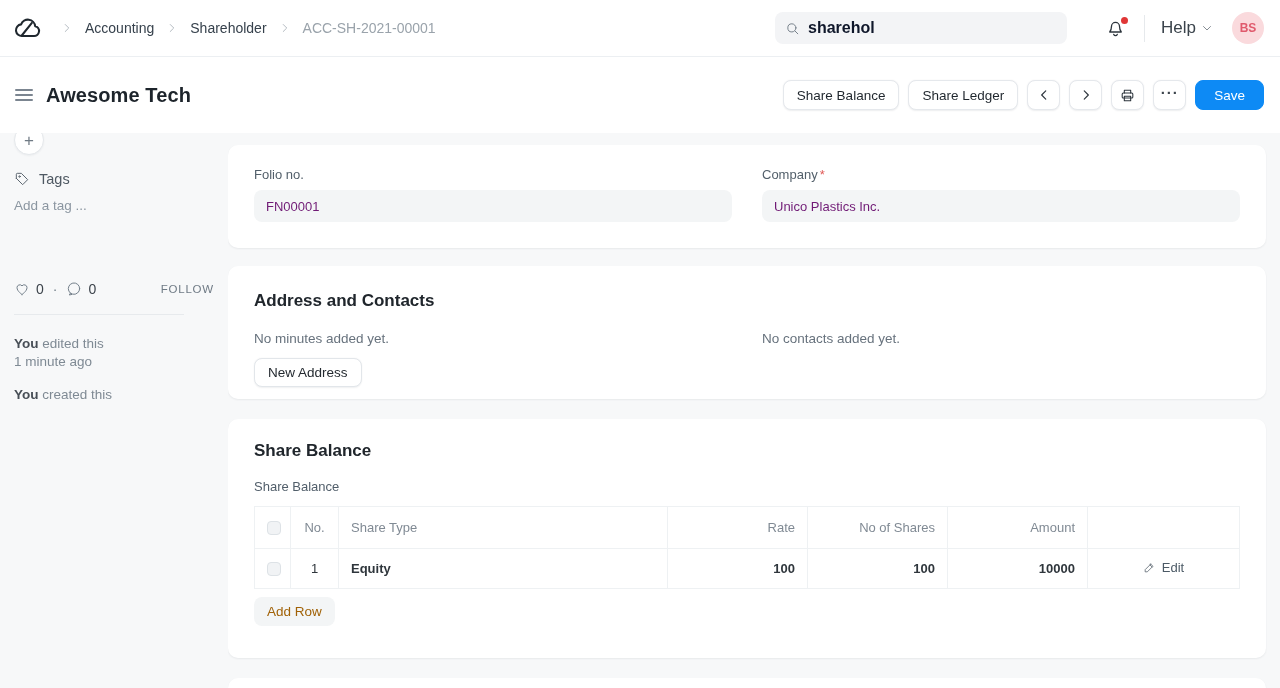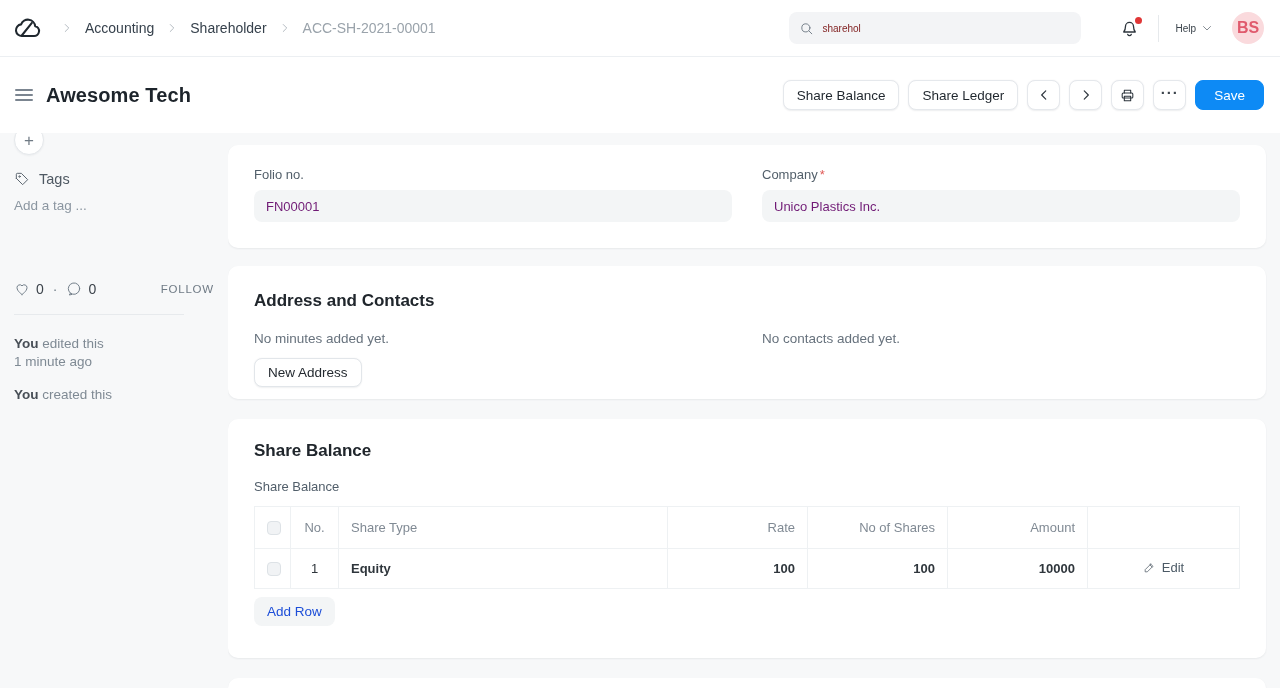--- a/index.html
+++ b/index.html
@@ -14,28 +14,28 @@
 
   
   .navbar { height:57px; display:flex; align-items:center; padding:0 16px 0 14px; border-bottom:1px solid #eceff2; background:#fff; }
   .logo { width:29px; height:29px; color:#1f272e; margin-right:17px; cursor:pointer; }
   .crumbs { display:flex; align-items:center; gap:11px; font-size:14px; }
   .crumb-sep { width:14px; height:14px; color:#a9b1b8; }
   .crumb { color:#36414c; text-decoration:none; cursor:pointer; }
   .crumb.muted { color:#9aa3ab; cursor:default; }
   .nav-search { margin-left:auto; width:292px; height:32px; background:#f3f4f6; border-radius:8px; display:flex; align-items:center; padding:0 10px; gap:8px; }
   .nav-search svg { width:15px; height:15px; color:#6f7a84; flex:none; }
-  .nav-search input { border:none; outline:none; background:transparent; font-family:inherit; font-size:10px; color:#7f1d1d; width:100%; }
+  .nav-search input { border:none; outline:none; background:transparent; font-family:inherit; font-size:16px; color:#0f172a; width:100%;font-weight:bold; }
   .bell-wrap { position:relative; margin-left:38px; color:#2c343c; cursor:pointer; }
   .bell-wrap svg { width:21px; height:21px; }
   .bell-dot { position:absolute; top:-1px; right:-2px; width:7px; height:7px; border-radius:50%; background:var(--dot); }
   .nav-divider { width:1px; height:27px; background:#e6e9ec; margin:0 16px 0 18px; }
-  .help { display:flex; align-items:center; gap:5px; color:#3a434b; font-size:10px; cursor:pointer;text-align:right; }
+  .help { display:flex; align-items:center; gap:5px; color:#3a434b; font-size:17px; cursor:pointer;text-align:right; }
   .help svg { width:12px; height:12px; color:#5d6770; }
-  .avatar { margin-left:19px; width:32px; height:32px; border-radius:50%; background:var(--avatar-bg); color:var(--avatar-text); font-size:16px; font-weight:600; display:flex; align-items:center; justify-content:center; cursor:pointer; }
+  .avatar { margin-left:19px; width:32px; height:32px; border-radius:50%; background:var(--avatar-bg); color:var(--avatar-text); font-size:12px; font-weight:600; display:flex; align-items:center; justify-content:center; cursor:pointer; }
 
   
   .page-head { height:76px; display:flex; align-items:center; padding:0 16px 0 15px; background:#fff; position:relative; z-index:3; }
   .burger { width:18px; margin-right:13px; cursor:pointer; display:flex; flex-direction:column; gap:3px; }
   .burger span { height:2px; background:#7b8590; border-radius:1px; }
   .page-title { font-size:20px; font-weight:700; color:#1d242b; letter-spacing:.1px; }
   .head-actions { margin-left:auto; display:flex; align-items:center; gap:9px; }
   .btn { font-family:inherit; font-size:13.5px; height:30px; border-radius:8px; border:1px solid #e5e8ec; background:#fff; color:#1f262d; padding:0 13px; cursor:pointer; box-shadow:0 .5px 1.5px rgba(25,39,52,.08); display:flex; align-items:center; justify-content:center; }
   .btn.square { width:33px; padding:0; color:#2c343c; }
   .btn.square svg { width:14px; height:14px; }
@@ -81,21 +81,21 @@
   table.grid { width:100%; border-collapse:collapse; font-size:13px; table-layout:fixed; }
   table.grid th, table.grid td { border:1px solid #eef1f3; padding:0 12px; }
   table.grid th { height:42px; font-weight:400; color:#808a94; }
   table.grid td { height:40px; color:#2f363c; }
   .col-check { width:36px; } .col-no { width:48px; } .col-num { width:140px; } .col-edit { width:152px; }
   .t-center { text-align:center; } .t-right { text-align:right; } .t-left { text-align:left; }
   td.bold, .bold { font-weight:700; }
   .checkbox { display:inline-block; width:14px; height:14px; border-radius:4px; background:#f1f3f5; border:1px solid #dde2e6; vertical-align:middle; cursor:pointer; }
   .edit-btn { display:inline-flex; align-items:center; gap:6px; color:#4c5archive#,; color:#4c5a66; font-size:13px; cursor:pointer; }
   .edit-btn svg { width:13px; height:13px; color:#5d6771; }
-  .btn-addrow { margin-top:8px; font-family:inherit; font-size:13.5px; color:#1d4ed8; background:#f3f5f6; border:none; border-radius:8px; padding:7px 13px; cursor:pointer; }
+  .btn-addrow { margin-top:8px; font-family:inherit; font-size:13.5px; color:#a16207; background:#f3f5f6; border:none; border-radius:8px; padding:7px 13px; cursor:pointer; }
 
   .card-next { margin-top:20px; height:40px; border-radius:10px 10px 0 0; }
 </style>
 </head>
 <body style="--primary: #0d8af5; --avatar-bg: #fadadd; --avatar-text: #e05a6d; --dot: #e03636;">
 
 <header class="navbar">
   <span class="logo">
     <svg class="icon" viewBox="0 0 24 24" style="stroke-width:1.7">
       <path d="M7 18.2h9.4a4.1 4.1 0 0 0 1.1-8.1 6 6 0 0 0-11.6-1.5A4.6 4.6 0 0 0 7 18.2z"></path>

